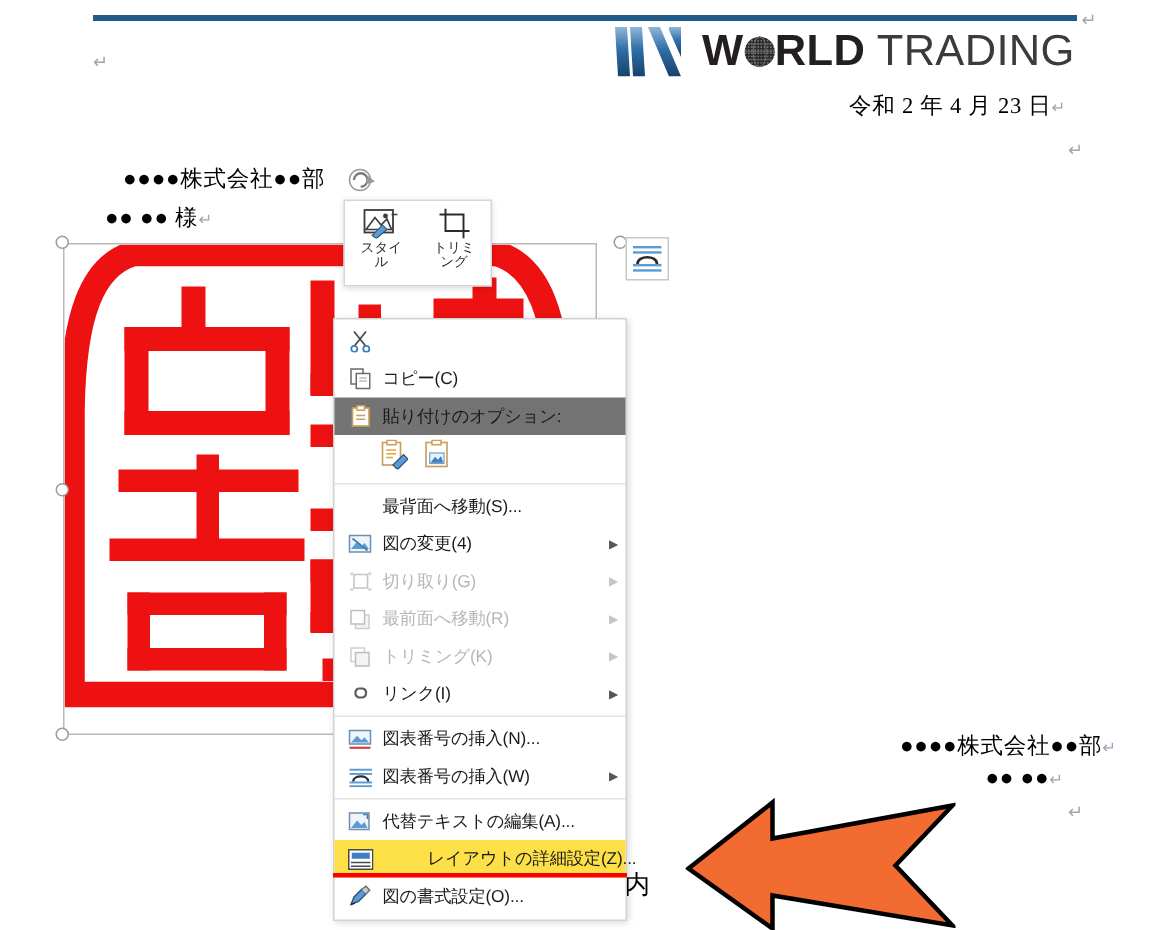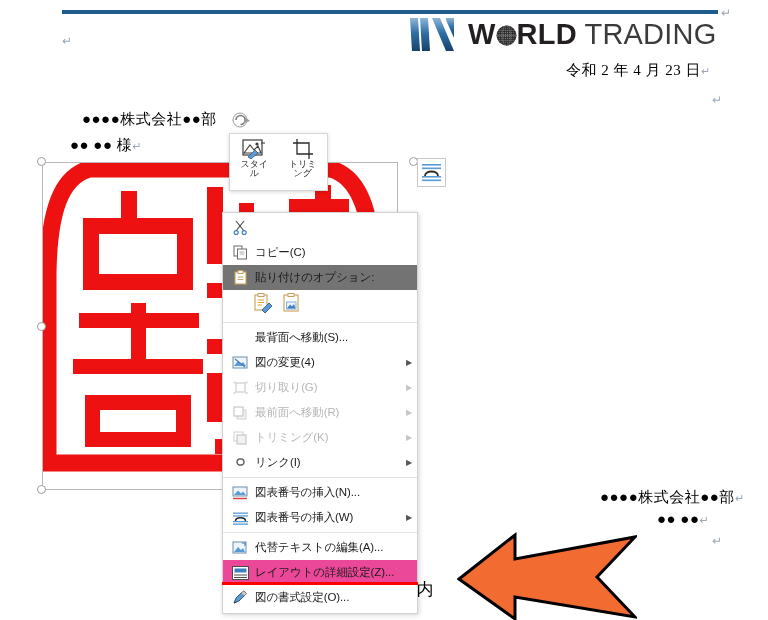--- a/index.html
+++ b/index.html
@@ -148,21 +148,21 @@
     display: flex;
     align-items: flex-start;
     padding-top: 4px;
     box-sizing: border-box;
   }
   .mini-item {
     flex: 1;
     display: flex;
     flex-direction: column;
     align-items: center;
-    font-family: Liberation Mono, monospace;
+    font-family: Liberation Serif, serif;
     font-size: 9px;
     color: #2b2b2b;
     line-height: 1.05;
     text-align: center;
   }
   .mini-item .mi-icon { height: 22px; display:flex; align-items:center; }
   .mini-item .mi-label { margin-top: 1px; width: 34px; }
 
   
   #context-menu {
@@ -203,21 +203,21 @@
   .cm-item .cm-arrow {
     width: 16px;
     display: flex;
     align-items: center;
     justify-content: center;
     font-size: 8px;
     color: #555;
   }
   .cm-item.disabled .cm-label { color: #b6b6b6; }
   .cm-item.disabled .cm-arrow { color: #c5c5c5; }
-  .cm-item.highlighted { background: #ec4899; }
+  .cm-item.highlighted { background: #fde047; gap: 30px; }
   .cm-item.section-head { background: #737373; }
   .cm-sep {
     height: 1px;
     background: #e2e2e2;
     margin: 2px 0 2px 0;
   }
   .cm-paste-row {
     height: 30px;
     display: flex;
     align-items: center;

